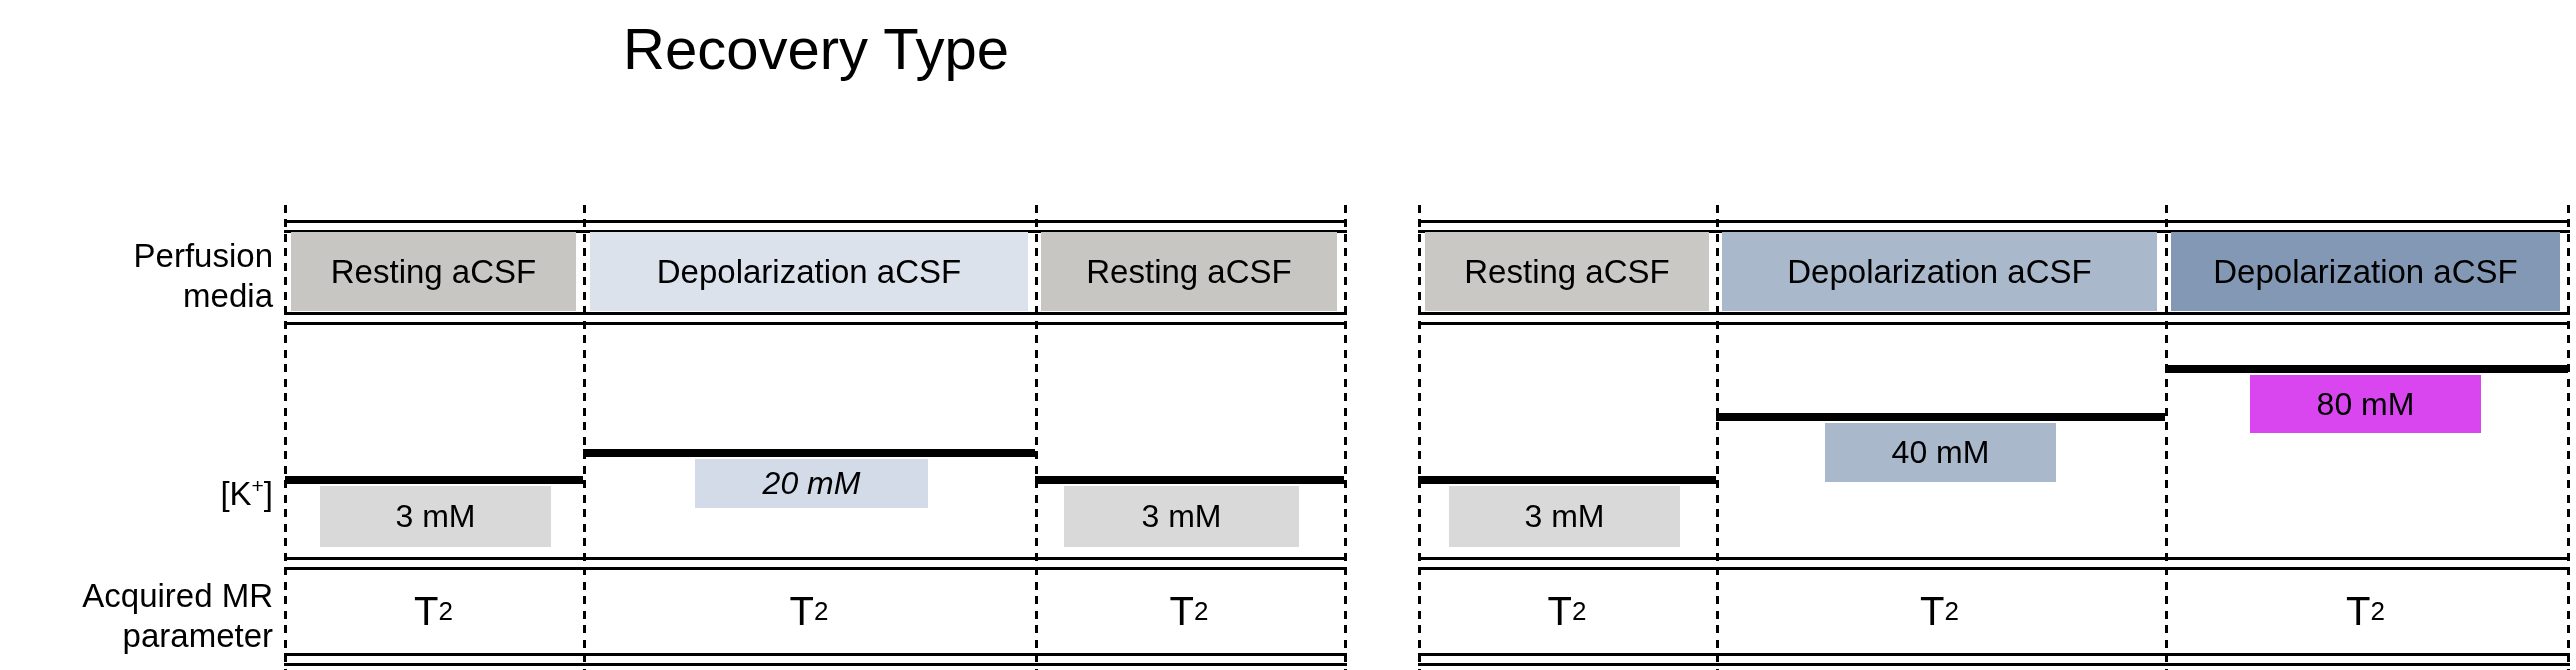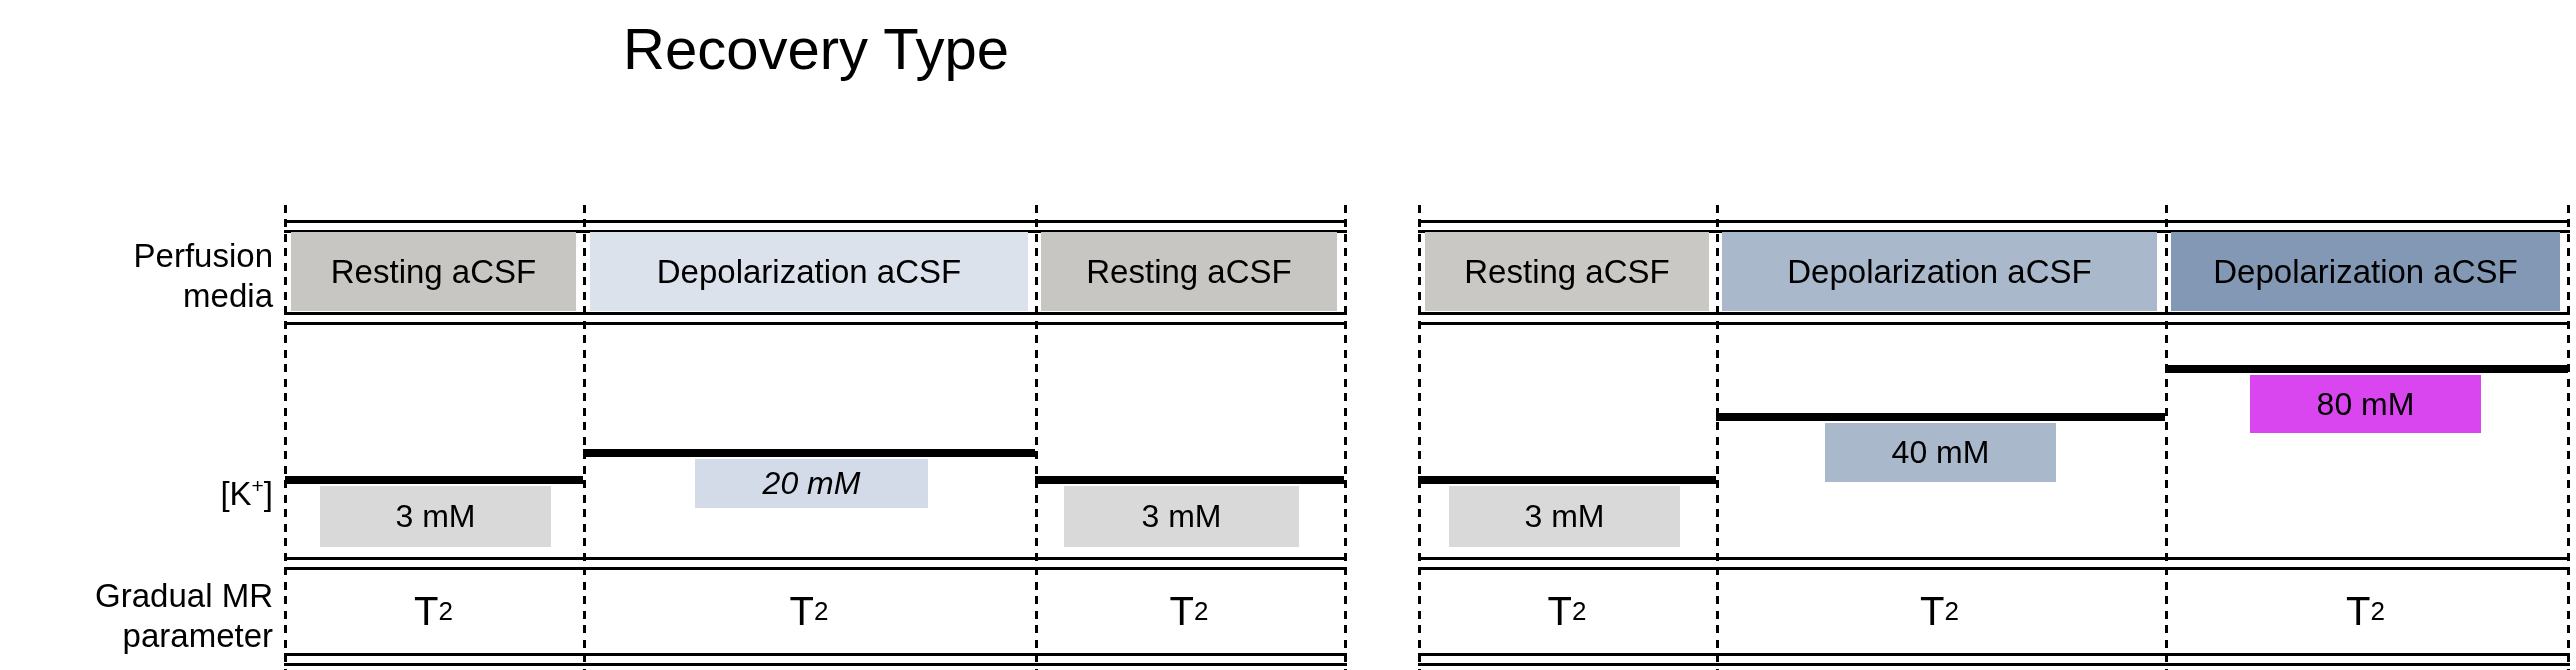--- a/index.html
+++ b/index.html
@@ -80,21 +80,21 @@
 
 <div class="canvas">
 
   <div class="sect-title" style="left:284px; width:1064px;">Recovery Type</div>
 
   <div class="rowlab" style="top:236px;">Perfusion
 media</div>
   <div class="rowlab" style="top:426px;">
     <span>[K</span><span class="supv">+</span><span>]</span>
   </div>
-  <div class="rowlab" style="top:576px;">Gradual MR
+  <div class="rowlab" style="top:576px;">Acquired MR
 parameter</div>
 
   <div class="vdash" style="left:284px;"></div>
   <div class="vdash" style="left:583px;"></div>
   <div class="vdash" style="left:1035px;"></div>
   <div class="vdash" style="left:1344px;"></div>
 
   <div class="hdouble" style="left:284px; width:1063px; top:220px;"></div>
   <div class="hdouble" style="left:284px; width:1063px; top:312px;"></div>
   <div class="hdouble" style="left:284px; width:1063px; top:557px;"></div>

